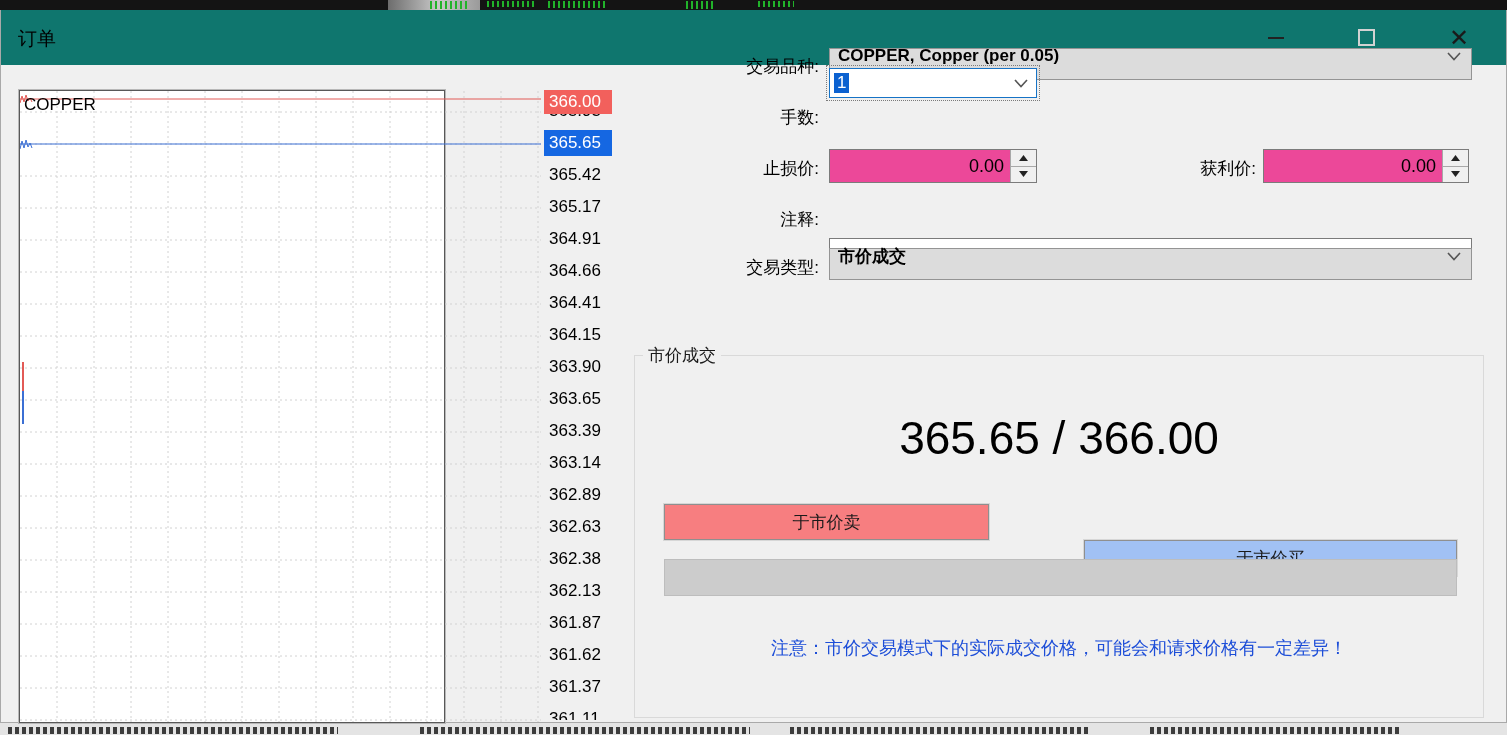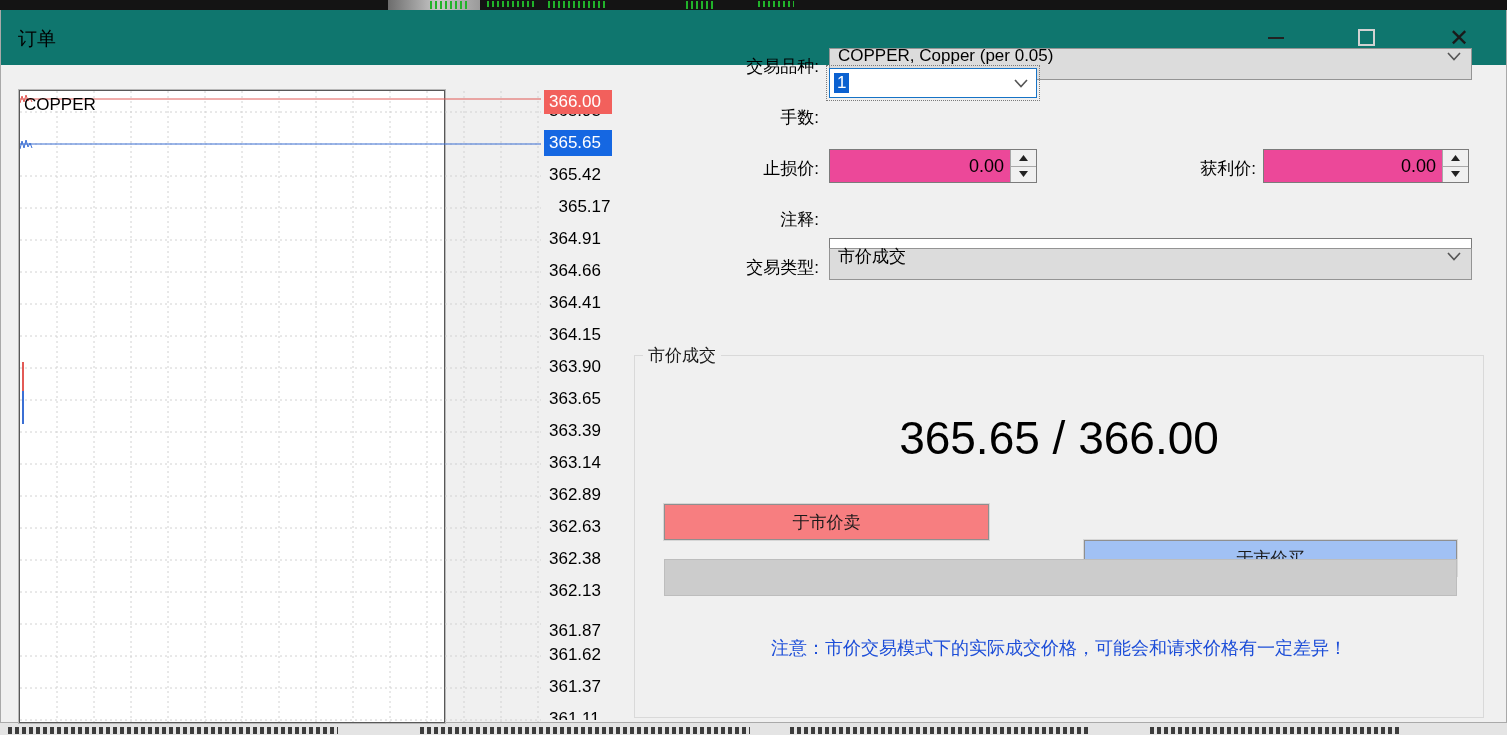--- a/index.html
+++ b/index.html
@@ -38,21 +38,21 @@
   
   .price-scale { position:absolute; left:543px; top:80px; width:76px; height:630px; overflow:hidden; }
   .scale-row { position:absolute; left:0; width:76px; height:22px; font-size:17px; color:#000;
       padding-left:5px; line-height:22px; letter-spacing:0; z-index:1; }
   .scale-badge { position:absolute; left:0; width:68px; height:26px; color:#fff; font-size:17px;
       line-height:26px; padding-left:5px; z-index:2; }
 
   
   .flabel { position:absolute; font-size:17px; color:#000; text-align:right; width:190px; }
   .select { position:absolute; background:#dcdcdc; border:1px solid #949494; font-size:17px;
-      color:#000; display:flex; align-items:center; padding:0 10px 16px 8px; }
+      color:#000; display:flex; align-items:center; padding:0 10px 16px 8px;font-weight:bold; }
   .select .val { flex:1; white-space:nowrap; overflow:hidden; }
   .chev { width:14px; height:9px; flex:0 0 auto; }
   .combo { position:absolute; left:828px; top:58px; width:208px; height:30px; background:#fff;
       border:1px solid #1673c6; outline:1px dotted #7a7a7a; outline-offset:2px;
       display:flex; align-items:center; padding:0 8px 0 4px; font-size:17px; }
   .combo .sel { background:#0b61d0; color:#fff; padding:0 3px; }
   .combo .chev { margin-left:auto; }
   .spinfield { position:absolute; height:34px; background:#ec4899; border:1px solid #7b7b7b; display:flex;padding-left:39px; }
   .spinfield .num { flex:1; text-align:right; font-size:18px; line-height:32px; padding-right:6px; color:#000; }
   .spincol { width:26px; display:flex; flex-direction:column; border-left:1px solid #a8a8a8; }
@@ -155,34 +155,34 @@
         <line x1="3" y1="300" x2="3" y2="333" stroke="#3b6fd4" stroke-width="2"></line>
       </svg>
     <span class="symbol">COPPER</span>
   </div>
 
   <div class="price-scale" id="price-scale">
     <div class="scale-badge" id="ask-badge" style="top: -1px; height: 25px; background: rgb(242, 96, 92);">366.00</div>
     <div class="scale-badge" id="bid-badge" style="top: 40px; height: 26px; background: rgb(21, 103, 226);">365.65</div>
   <div class="scale-row" style="top: 10px;">365.93</div>
       <div class="scale-row" style="top: 74px;">365.42</div>
-      <div class="scale-row" style="top: 106px; text-align: center;">365.17</div>
+      <div class="scale-row" style="top: 106px;">365.17</div>
       <div class="scale-row" style="top: 138px;">364.91</div>
       <div class="scale-row" style="top: 170px;">364.66</div>
       <div class="scale-row" style="top: 202px;">364.41</div>
       <div class="scale-row" style="top: 234px;">364.15</div>
       <div class="scale-row" style="top: 266px;">363.90</div>
       <div class="scale-row" style="top: 298px;">363.65</div>
       <div class="scale-row" style="top: 330px;">363.39</div>
       <div class="scale-row" style="top: 362px;">363.14</div>
       <div class="scale-row" style="top: 394px;">362.89</div>
       <div class="scale-row" style="top: 426px;">362.63</div>
       <div class="scale-row" style="top: 458px;">362.38</div>
       <div class="scale-row" style="top: 490px;">362.13</div>
-      <div class="scale-row" style="top: 522px; margin-top: 8px;">361.87</div>
+      <div class="scale-row" style="top: 522px;">361.87</div>
       <div class="scale-row" style="top: 554px;">361.62</div>
       <div class="scale-row" style="top: 586px;">361.37</div>
       <div class="scale-row" style="top: 618px;">361.11</div>
     </div>
 
   <span class="flabel" style="left:628px; top:45px;">交易品种:</span>
   <div class="select" style="left:828px; top:38px; width:643px; height:32px;">
     <span class="val">COPPER, Copper (per 0.05)</span>
     <svg class="chev" viewBox="0 0 14 9">
         <path d="M1 1 L7 7.5 L13 1" fill="none" stroke="#555" stroke-width="1.6"></path>

